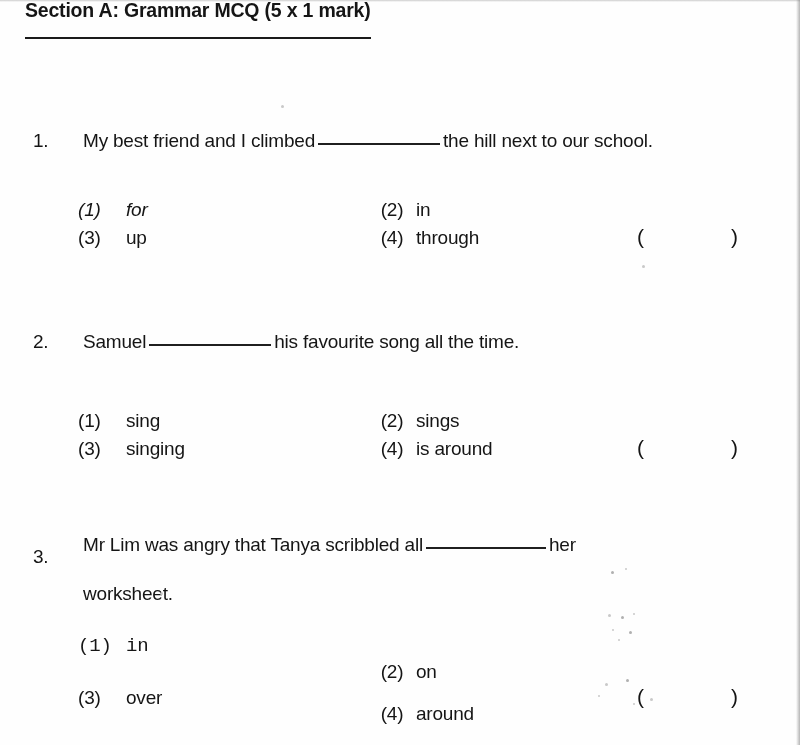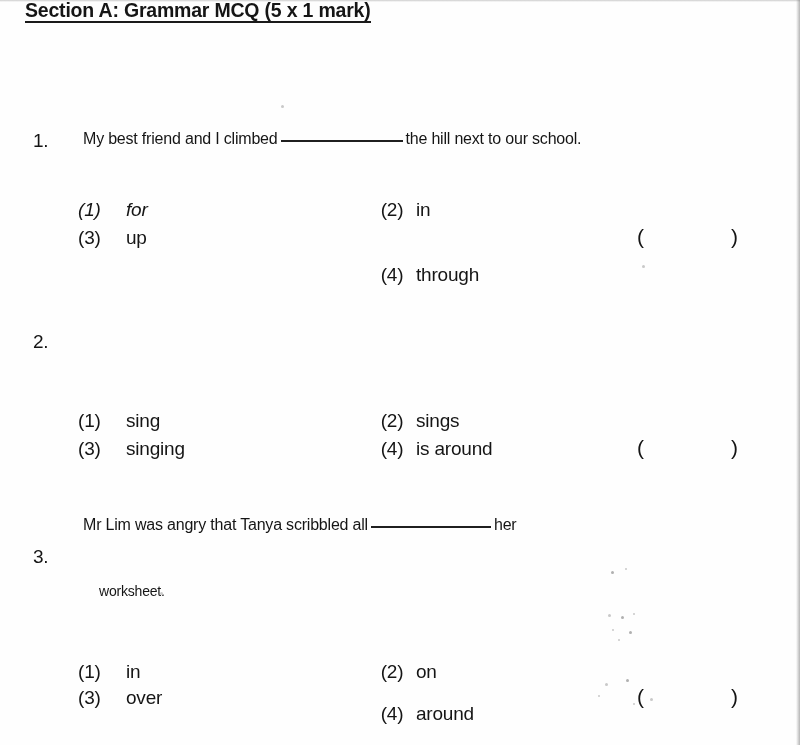--- a/index.html
+++ b/index.html
@@ -40,21 +40,21 @@
     position: absolute;
     left: 25px;
     top: -1px;
     font-size: 19.5px;
     font-weight: bold;
     letter-spacing: -0.2px;
     white-space: nowrap;
   }
   .section-head .u {
     border-bottom: 2px solid #1a1a1a;
-    padding-bottom: 0px;
+    padding-bottom: 16px;
   }
   .instruction {
     position: absolute;
     left: 25px;
     top: 24px;
     width: 735px;
     font-size: 19.5px;
     font-weight: bold;
     line-height: 26px;
     letter-spacing: -0.25px;
@@ -62,28 +62,28 @@
 
   
   .q-num {
     position: absolute;
     font-size: 19px;
     letter-spacing: -0.2px;
   }
   .q-body {
     position: absolute;
     left: 83px;
-    font-size: 16px;
+    font-size: 19px;
     letter-spacing: -0.2px;
     white-space: nowrap;
   }
   .q-line2 {
     position: absolute;
-    left: 99px;
-    font-size: 14px;
+    left: 83px;
+    font-size: 19px;
     letter-spacing: -0.2px;
   }
   .blank {
     display: inline-block;
     border-bottom: 2px solid #1f1f1f;
     vertical-align: 2px;
     margin: 0 3px;
   }
   .blank.w1 { width: 122px; }
   .blank.w2 { width: 122px; }
@@ -139,54 +139,57 @@
 
   <div class="opt col-a" style="top:199px;font-style:italic;">
     <span class="marker">(1)</span><span>for</span>
   </div>
   <div class="opt col-b" style="top:199px;">
     <span class="marker">(2)</span><span>in</span>
   </div>
   <div class="opt col-a" style="top:227px;">
     <span class="marker">(3)</span><span>up</span>
   </div>
-  <div class="opt col-b" style="top:227px;margin-top:37px;">
+  <div class="opt col-b" style="top:227px;">
     <span class="marker">(4)</span><span>through</span>
   </div>
   <div class="bracket" style="left:637px; top:225px;">
     <span class="open">(</span>
     <span class="close">)</span>
   </div>
 
   <div class="q-num" style="left:33px; top:331px;">2.</div>
+  <div class="q-body" style="top:331px;">
+    <span>Samuel</span><span class="blank w2"></span><span>his favourite song all the time.</span>
+  </div>
 
   <div class="opt col-a" style="top:410px;">
     <span class="marker">(1)</span><span>sing</span>
   </div>
   <div class="opt col-b" style="top:410px;">
     <span class="marker">(2)</span><span>sings</span>
   </div>
   <div class="opt col-a" style="top:438px;">
     <span class="marker">(3)</span><span>singing</span>
   </div>
   <div class="opt col-b" style="top:438px;">
     <span class="marker">(4)</span><span>is around</span>
   </div>
   <div class="bracket" style="left:637px; top:436px;">
     <span class="open">(</span>
     <span class="close">)</span>
   </div>
 
   <div class="q-num" style="left:33px; top:546px;">3.</div>
-  <div class="q-body" style="top:516px;">
+  <div class="q-body" style="top:534px;">
     <span>Mr Lim was angry that Tanya scribbled all</span><span class="blank w3"></span><span>her</span>
   </div>
   <div class="q-line2" style="top:583px;">worksheet.</div>
 
-  <div class="opt col-a" style="top:661px;">
+  <div class="opt col-a" style="top:635px;font-family:Liberation Mono, monospace;">
     <span class="marker">(1)</span><span>in</span>
   </div>
   <div class="opt col-b" style="top:661px;">
     <span class="marker">(2)</span><span>on</span>
   </div>
   <div class="opt col-a" style="top:687px;">
     <span class="marker">(3)</span><span>over</span>
   </div>
   <div class="opt col-b" style="top:687px;margin-top:16px;">
     <span class="marker">(4)</span><span>around</span>

